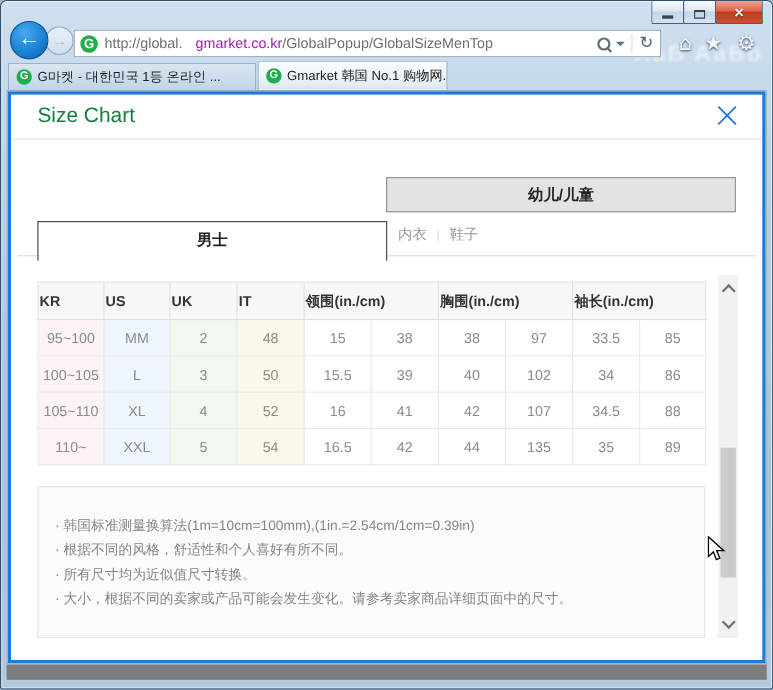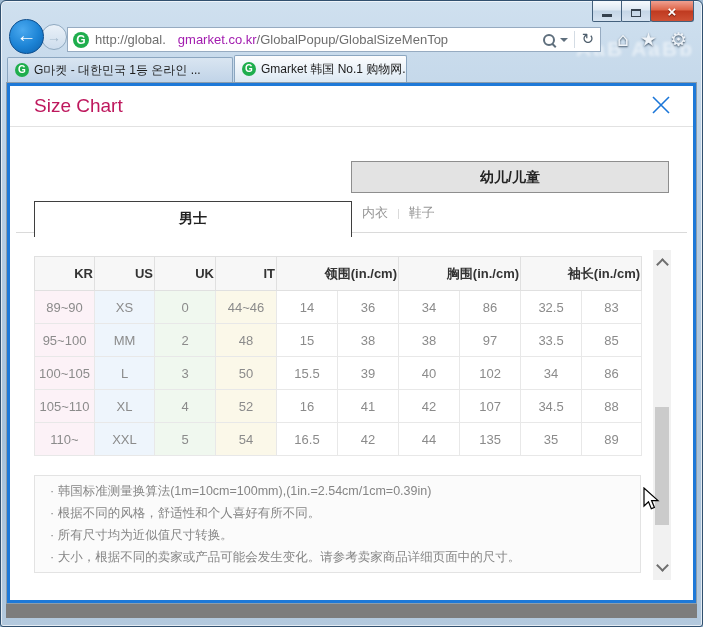--- a/index.html
+++ b/index.html
@@ -84,21 +84,21 @@
   .btab2{left:228px;width:173px;height:27px;background:linear-gradient(#fcfdfe,#e9f1f8 60%,#dce8f2);}
   
   .viewport{
     position:absolute;left:5px;right:5px;top:81px;bottom:22px;
     border:1px solid #8c9dac;background:#fff;box-sizing:border-box;z-index:2;
   }
   .page{position:absolute;inset:0;border:3px solid #1e79d8;background:#fff;overflow:hidden;}
   .statusbar{position:absolute;left:5px;right:5px;bottom:8px;height:14px;background:#7d7d7d;border-top:1px solid #636363;z-index:1;}
   
   .page-header{position:relative;height:40px;border-bottom:1px solid #e2e2e2;}
-  .page-title{position:absolute;left:24px;top:9px;font-size:19px;color:#be185d;}
+  .page-title{position:absolute;left:24px;top:9px;font-size:19px;color:#15803d;}
   .popup-close{position:absolute;right:22px;top:9px;width:20px;height:20px;cursor:default;}
   
   .cat-tabs{display:flex;margin:34px 24px 0;height:36px;align-items:flex-start;position:relative;}
   .cat-tab{
     flex:1;box-sizing:border-box;height:32px;line-height:30px;text-align:center;
     background:#e3e3e3;border:1px solid #8e8e8e;margin-left:-1px;
     font-size:14px;font-weight:bold;color:#222;
   }
   .cat-tab:first-child{margin-left:0;}
   .cat-tab.active{background:#fff;border-color:#3f3f3f;border-bottom:none;height:36px;line-height:32px;position:relative;z-index:1;margin-top:40px;}
@@ -106,28 +106,28 @@
   .subnav{text-align:center;margin-top:7px;font-size:13px;color:#979797;}
   .subnav-item{color:#979797;}
   .subnav-item.active{color:#2d77dc;}
   .subnav-sep{color:#d6d6d6;margin:0 9px;font-size:11px;}
   .divider2{margin:10px 6px 0;border-bottom:1px solid #dadada;}
   
   table.size-table{
     margin:23px 0 0 24px;width:607px;border-collapse:collapse;table-layout:fixed;
     font-size:13px;border:1px solid #c6c6c6;
   }
-  .size-table th{background:#f7f7f7;border:1px solid #e0e0e0;height:31px;color:#333;font-weight:bold;text-align:right;}
+  .size-table th{background:#f7f7f7;border:1px solid #e0e0e0;height:31px;color:#333;font-weight:bold;text-align:left;}
   .size-table td{border:1px solid #e8e8e8;height:30px;text-align:center;color:#8b8b8b;}
   .size-table td:nth-child(1){background:#fcf2f7;}
   .size-table td:nth-child(2){background:#eef5fc;}
   .size-table td:nth-child(3){background:#f0f8ef;}
   .size-table td:nth-child(4){background:#fbf8e9;}
   
-  .notes{margin:19px 0 0 24px;width:575px;background:#fbfbfb;border:1px solid #e3e3e3;padding:4px 15px;box-sizing:content-box;}
+  .notes{margin:19px 0 0 24px;width:575px;background:#fbfbfb;border:1px solid #e3e3e3;padding:24px 15px;box-sizing:content-box;}
   .notes ul{margin:0;padding:0;}
   .notes li{list-style:none;color:#858585;font-size:12.5px;line-height:22px;}
   .notes li::before{content:"· ";}
   
   .scrollbar{position:absolute;top:164px;right:22px;width:18px;height:330px;background:#f1f1f1;}
   .sb-chev{position:absolute;left:5px;width:7px;height:7px;border-left:2px solid #6e6e6e;border-top:2px solid #6e6e6e;}
   .sb-chev.up{top:10px;transform:rotate(45deg);}
   .sb-chev.down{bottom:10px;transform:rotate(225deg);}
   .sb-thumb{position:absolute;left:2px;top:157px;width:14px;height:118px;background:#cbcbcb;}
   
@@ -223,32 +223,20 @@
               <th colspan="1">US</th>
               <th colspan="1">UK</th>
               <th colspan="1">IT</th>
               <th colspan="2">领围(in./cm)</th>
               <th colspan="2">胸围(in./cm)</th>
               <th colspan="2">袖长(in./cm)</th>
             </tr>
           </thead>
         <tbody>
             <tr>
-              <td>89~90</td>
-              <td>XS</td>
-              <td>0</td>
-              <td>44~46</td>
-              <td>14</td>
-              <td>36</td>
-              <td>34</td>
-              <td>86</td>
-              <td>32.5</td>
-              <td>83</td>
-            </tr>
-            <tr>
               <td>95~100</td>
               <td>MM</td>
               <td>2</td>
               <td>48</td>
               <td>15</td>
               <td>38</td>
               <td>38</td>
               <td>97</td>
               <td>33.5</td>
               <td>85</td>

